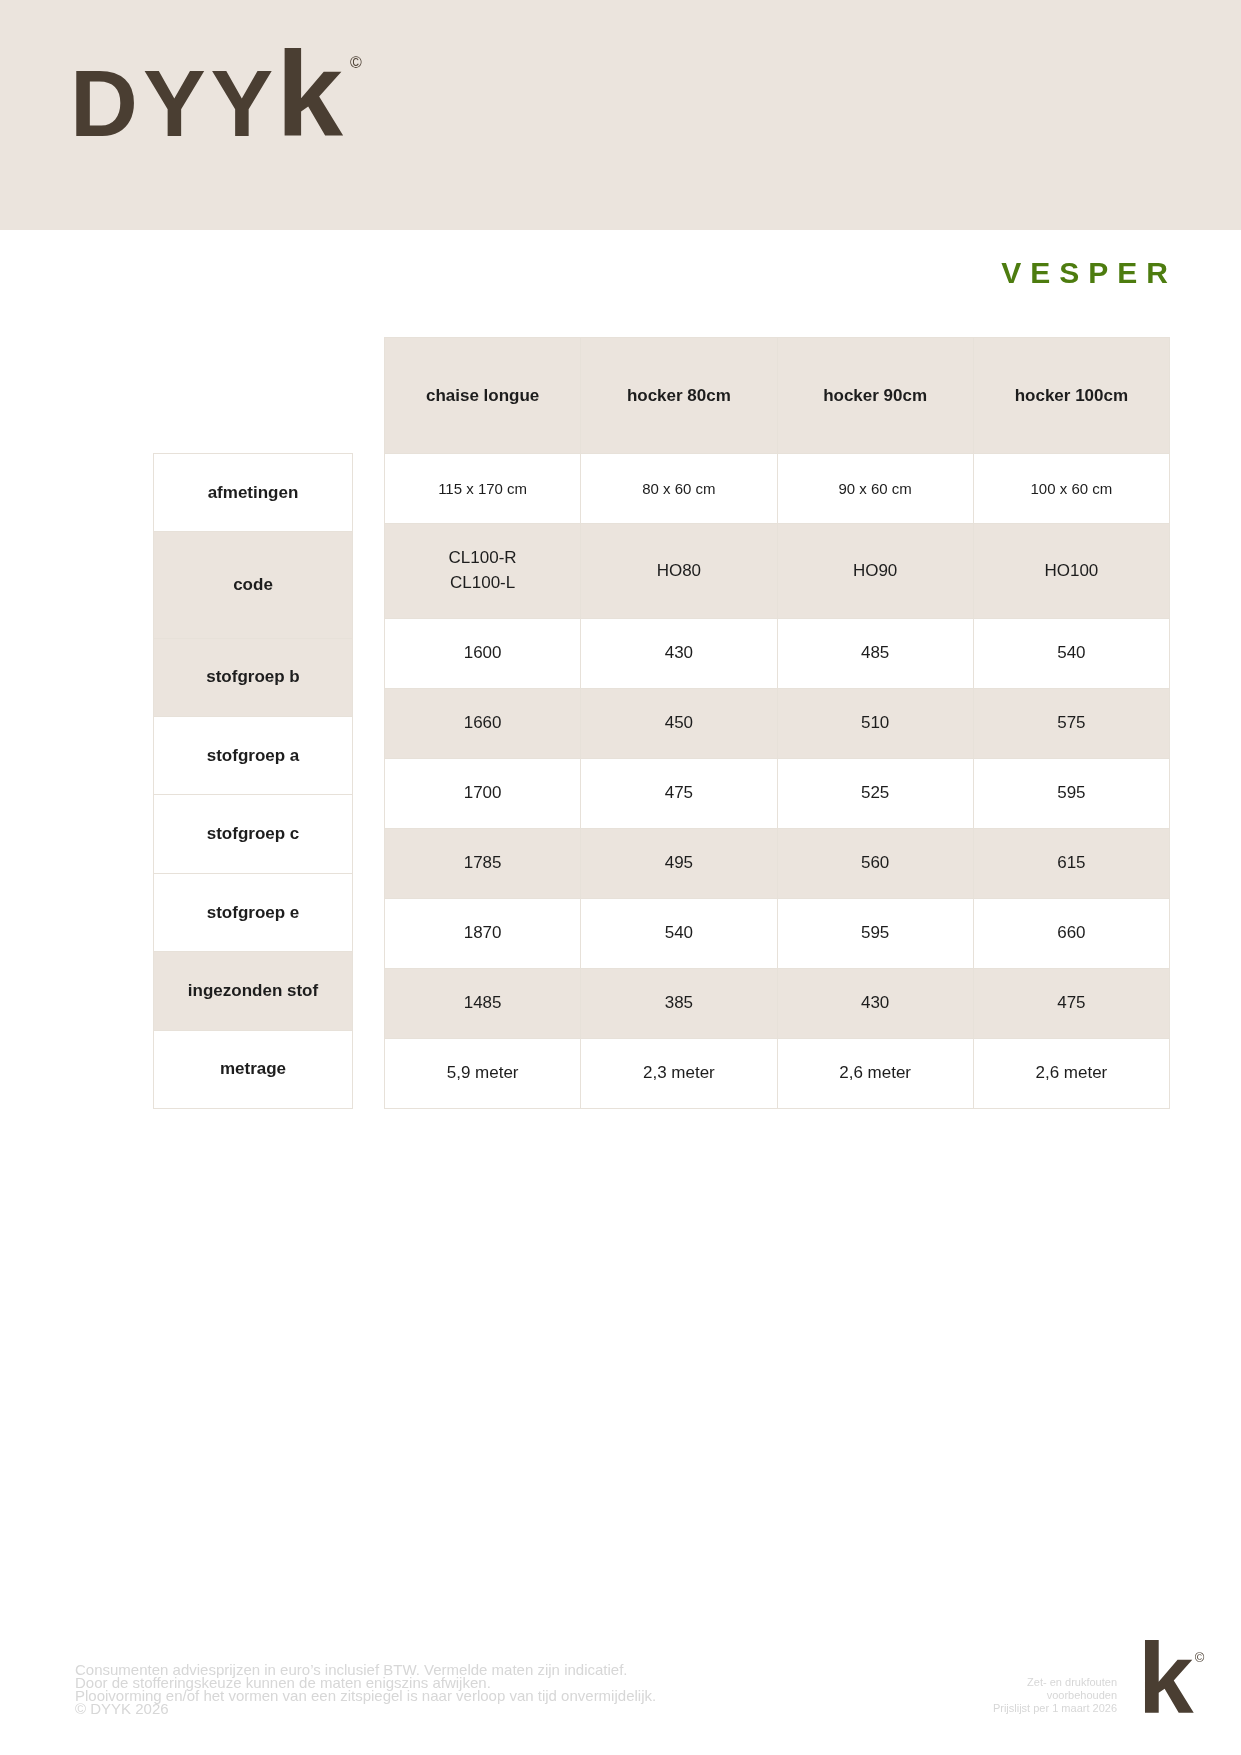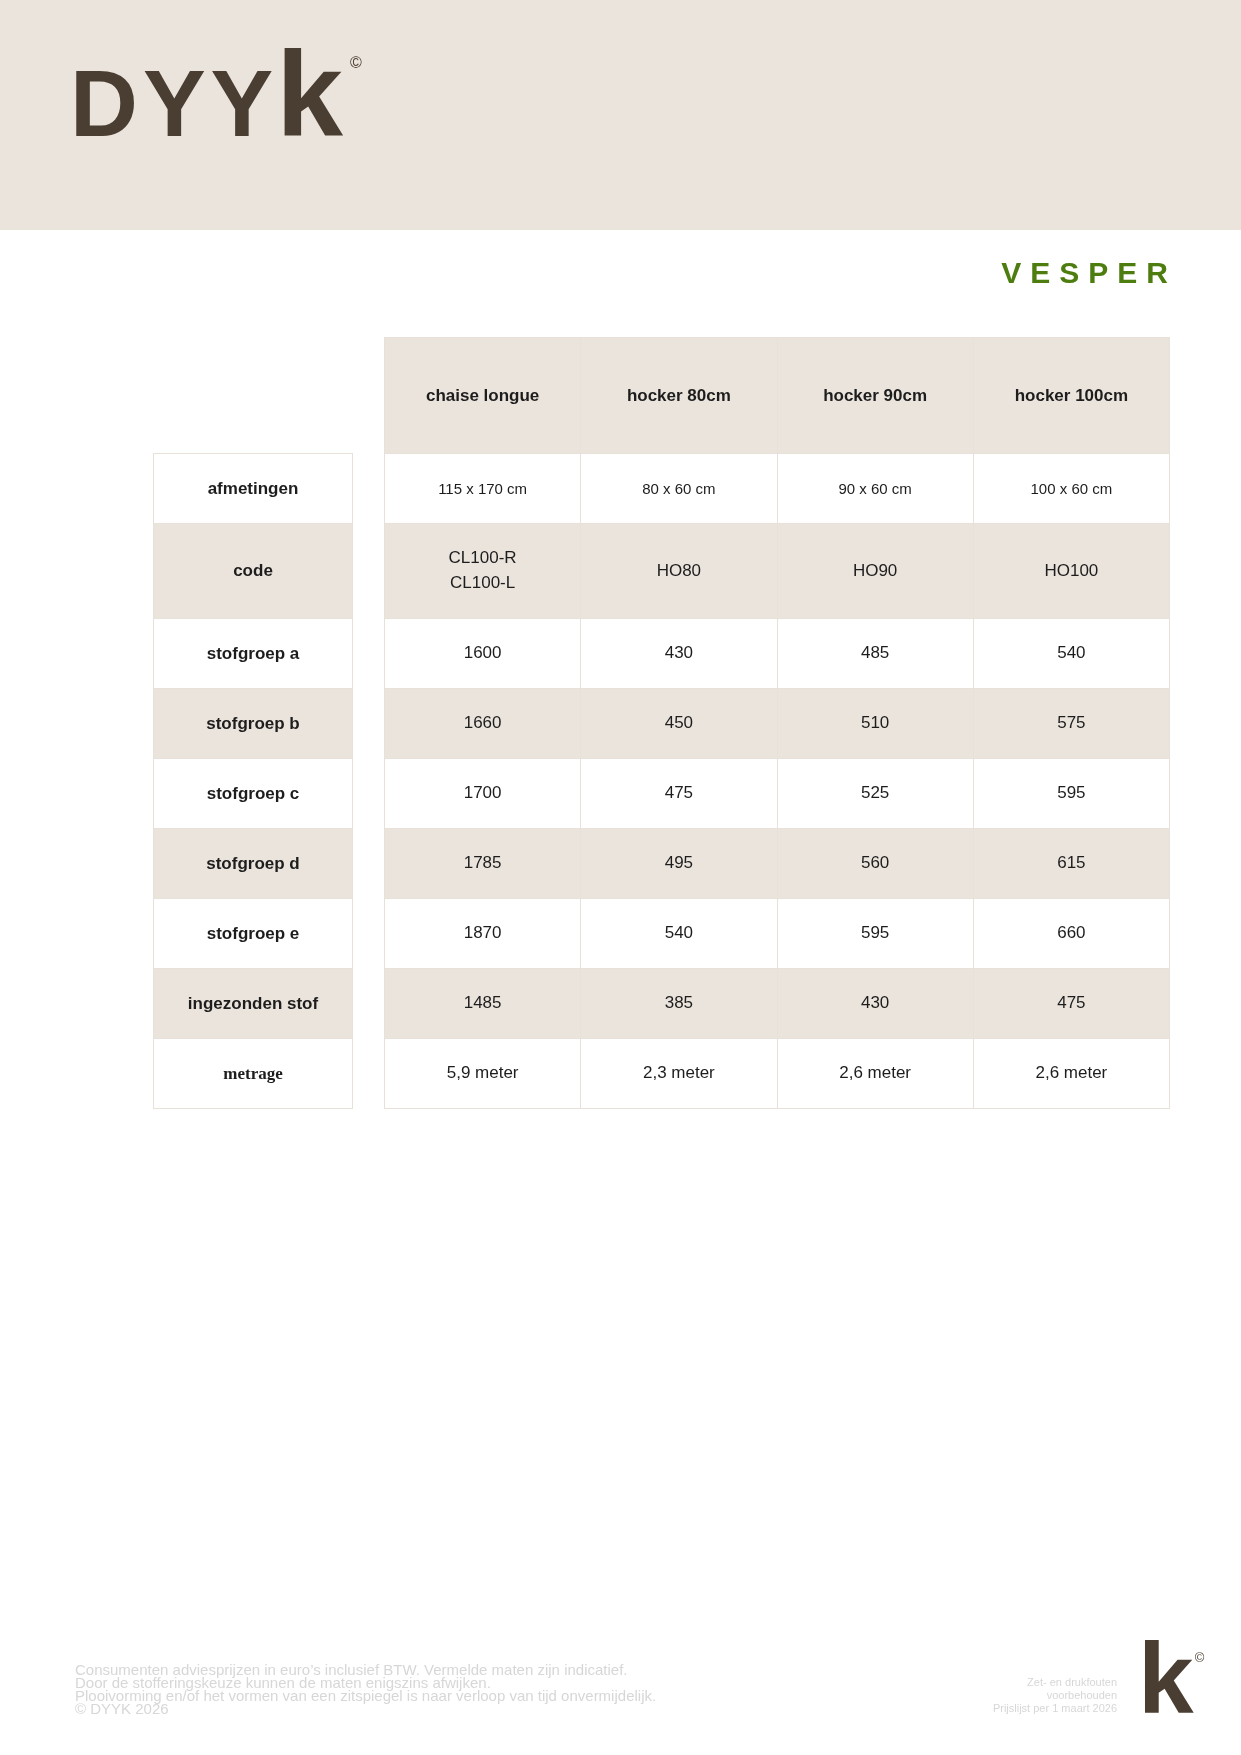--- a/index.html
+++ b/index.html
@@ -66,39 +66,36 @@
 <div class="table-wrap">
   <table class="t-labels">
     <tbody id="labels-body">
         <tr>
           <td class="row-white" style="height: 70px;">afmetingen</td>
         </tr>
         <tr>
           <td class="row-beige" style="height: 95px;">code</td>
         </tr>
         <tr>
+          <td class="row-beige" style="height: 70px;">stofgroep b</td>
+        </tr>
+        <tr>
           <td class="row-white" style="height: 70px;">stofgroep a</td>
         </tr>
         <tr>
-          <td class="row-beige" style="height: 70px;">stofgroep b</td>
-        </tr>
-        <tr>
           <td class="row-white" style="height: 70px;">stofgroep c</td>
-        </tr>
-        <tr>
-          <td class="row-beige" style="height: 70px;">stofgroep d</td>
         </tr>
         <tr>
           <td class="row-white" style="height: 70px;">stofgroep e</td>
         </tr>
         <tr>
           <td class="row-beige" style="height: 70px;">ingezonden stof</td>
         </tr>
         <tr>
-          <td class="row-white" style="height: 70px; font-family: Liberation Serif, serif;">metrage</td>
+          <td class="row-white" style="height: 70px;">metrage</td>
         </tr>
       </tbody>
   </table>
   <div class="spacer-col"></div>
   <table class="t-data">
     <thead>
         <tr id="head-row">
           <th>chaise longue</th>
           <th>hocker 80cm</th>
           <th>hocker 90cm</th>

